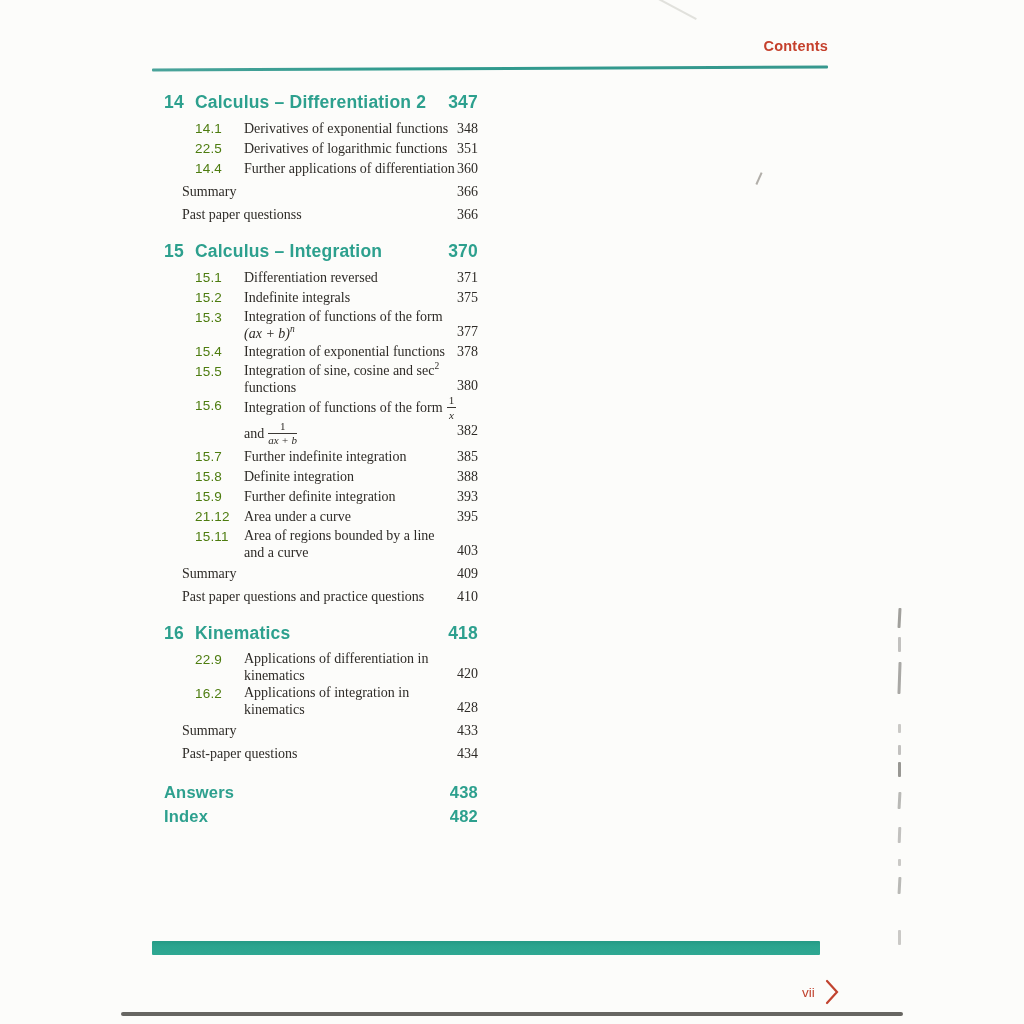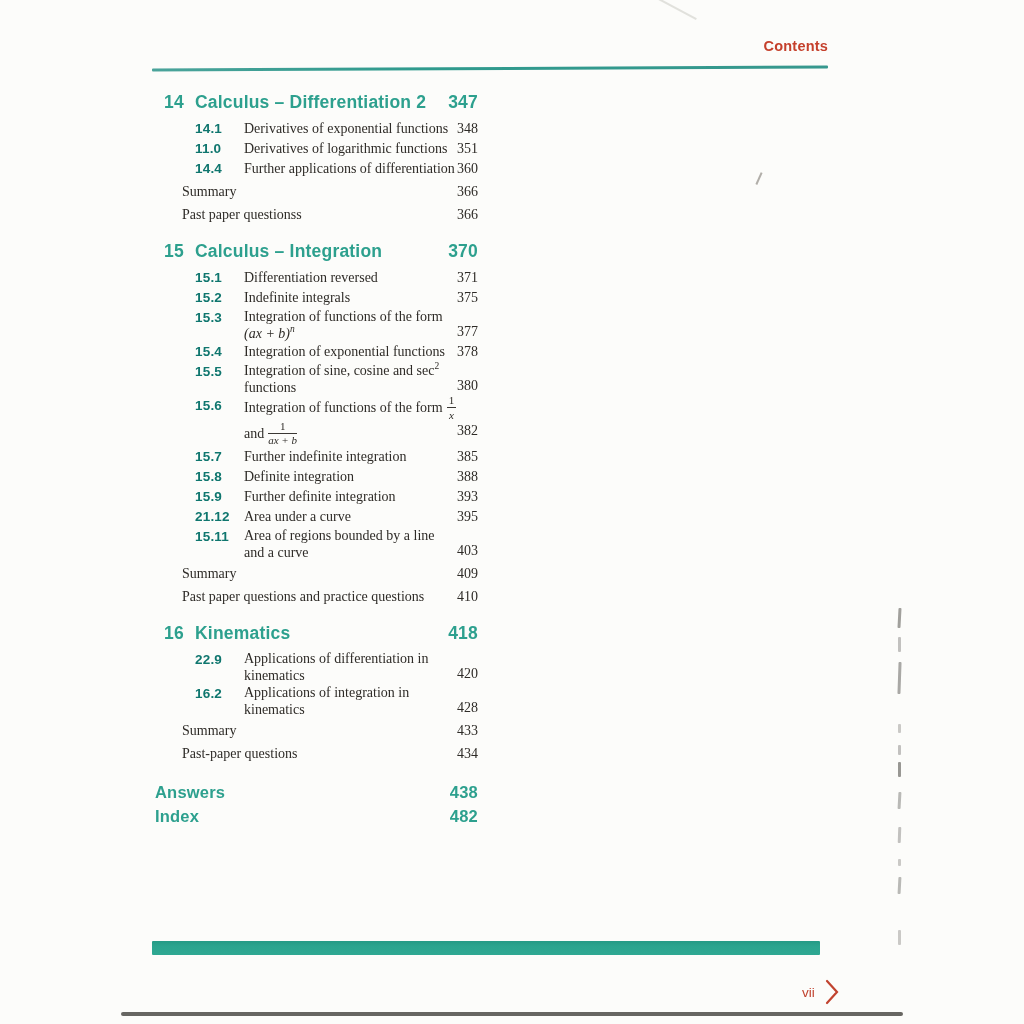--- a/index.html
+++ b/index.html
@@ -34,22 +34,22 @@
   }
   .ch-num{width:31px;flex:none;}
   .ch-title{flex:1;}
   .ch-page{flex:none;text-align:right;}
 
   .entry{
     display:flex;align-items:flex-end;
     padding-left:31px;font-size:14px;line-height:20px;
   }
   .e-num{
-    font-family:"Liberation Sans",sans-serif;font-weight:700;font-size:13.5px;
-    color:#0f766e;width:49px;flex:none;align-self:flex-start;line-height:20px;
+    font-family:"Liberation Sans",sans-serif;font-weight:400;font-size:13.5px;
+    color:#4d7c0f;width:49px;flex:none;align-self:flex-start;line-height:20px;
     letter-spacing:.2px;
   }
   .e-body{flex:1;min-width:0;}
   .e-label{white-space:nowrap;}
   .e-body .l1,.e-body .l2{display:block;line-height:17px;white-space:nowrap;}
   .e-page{flex:none;width:30px;text-align:right;line-height:20px;}
   .pg-raise{margin-bottom:6px;}
 
   .extra{
     display:flex;align-items:baseline;padding-left:18px;
@@ -62,21 +62,21 @@
   sup{font-size:9.5px;line-height:0;}
   .it{font-style:italic;}
   .frac{
     display:inline-block;vertical-align:middle;text-align:center;
     line-height:1;margin-left:4px;position:relative;top:-1px;
   }
   .frac .fn{display:block;font-size:11px;padding:0 2px 1px;border-bottom:1px solid #3a3733;}
   .frac .fd{display:block;font-size:11px;font-style:italic;padding-top:1.5px;white-space:nowrap;}
 
   
-  .back-matter{margin-top:8px;margin-left:3px;}
+  .back-matter{margin-top:8px;margin-left:12px;}
   .bm-row{
     display:flex;align-items:baseline;
     font-family:"Liberation Sans",sans-serif;font-weight:600;
     font-size:16.5px;color:#2da08e;line-height:24px;letter-spacing:.2px;
   }
   .bm-label{flex:1;}
   .bm-page{flex:none;text-align:right;}
 
   
   .bottom-bar{
@@ -128,21 +128,21 @@
         <span class="ch-num">14</span>
         <span class="ch-title">Calculus – Differentiation 2</span>
         <span class="ch-page">347</span>
       </div>
       <div class="entry">
         <span class="e-num">14.1</span>
         <span class="e-body"><span class="e-label">Derivatives of exponential functions</span></span>
         <span class="e-page">348</span>
       </div>
       <div class="entry">
-        <span class="e-num">11.0</span>
+        <span class="e-num">22.5</span>
         <span class="e-body"><span class="e-label">Derivatives of logarithmic functions</span></span>
         <span class="e-page">351</span>
       </div>
       <div class="entry">
         <span class="e-num">14.4</span>
         <span class="e-body"><span class="e-label">Further applications of differentiation</span></span>
         <span class="e-page">360</span>
       </div>
       <div class="extra">
         <span class="x-label">Summary</span>

